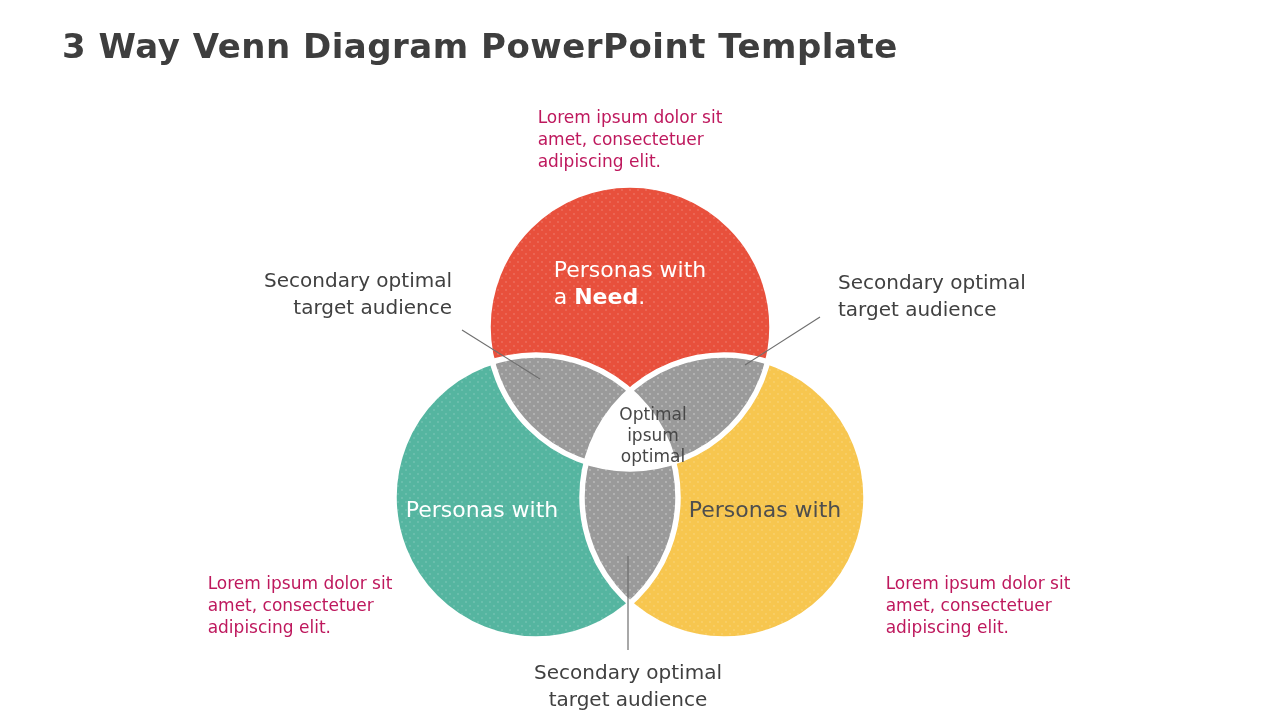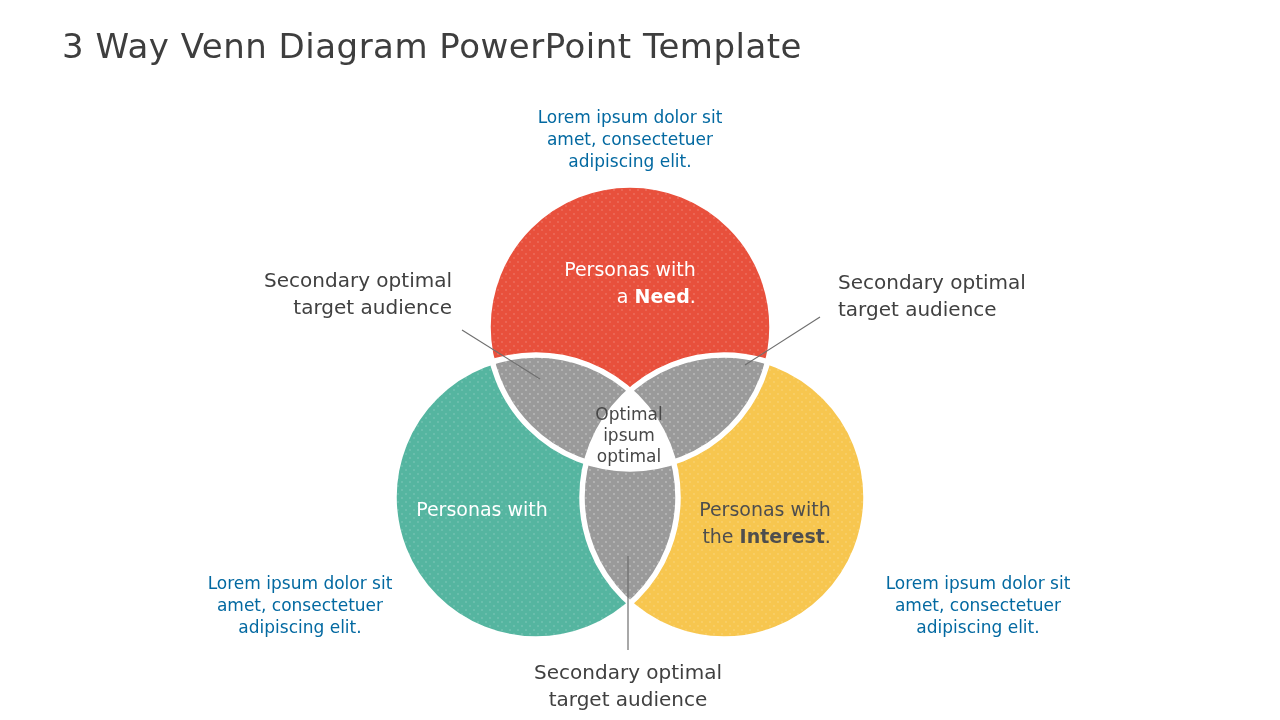--- a/index.html
+++ b/index.html
@@ -2,28 +2,28 @@
 <html><head>
 <meta charset="utf-8">
 <style>
   html,body{margin:0;padding:0;}
   body{
     width:1280px;height:720px;background:#ffffff;position:relative;overflow:hidden;
     font-family:"DejaVu Sans","Liberation Sans",sans-serif;
   }
   .abs{position:absolute;}
   .title{
-    left:62px;top:26px;font-size:34px;font-weight:400;color:#3E3E3E;
+    left:62px;top:26px;font-size:34px;font-weight:700;color:#3E3E3E;
     letter-spacing:0.5px;margin:0;white-space:nowrap;
   }
   svg.venn{position:absolute;left:0;top:0;}
   .line{display:block;white-space:nowrap;}
-  .note{font-size:17px;line-height:22px;color:#0369a1;text-align:center;}
+  .note{font-size:17px;line-height:22px;color:#be185d;}
   .secondary{font-size:20px;line-height:27px;color:#404040;}
-  .circle-label{font-size:19px;line-height:27px;text-align:right;}
+  .circle-label{font-size:22px;line-height:27px;text-align:left;}
   .circle-label b{font-weight:bold;}
   .label-white{color:#FFFFFF;}
   .label-dark{color:#4E4E4E;}
   .center-label{font-size:17px;line-height:21px;color:#474747;text-align:center;}
   .cx{transform:translateX(-50%);}
   .alignR{text-align:right;}
   .alignL{text-align:left;}
 </style>
 </head>
 <body>
@@ -108,20 +108,19 @@
 
 <div class="abs circle-label label-white cx" style="left:630px;top:256px;">
   <span class="line">Personas with</span>
   <span class="line"><span>a </span><b>Need</b><span>.</span></span>
 </div>
 <div class="abs circle-label label-white cx" style="left:482px;top:496px;">
   <span class="line">Personas with</span>
 </div>
 <div class="abs circle-label label-dark cx" style="left:765px;top:496px;">
   <span class="line">Personas with</span>
-  <span class="line"><span>the </span><b>Interest</b><span>.</span></span>
 </div>
 
-<div class="abs center-label cx" style="left:629px;top:404px;">
+<div class="abs center-label cx" style="left:653px;top:404px;">
   <span class="line">Optimal</span>
   <span class="line">ipsum</span>
   <span class="line">optimal</span>
 </div>
 
 </body></html>

